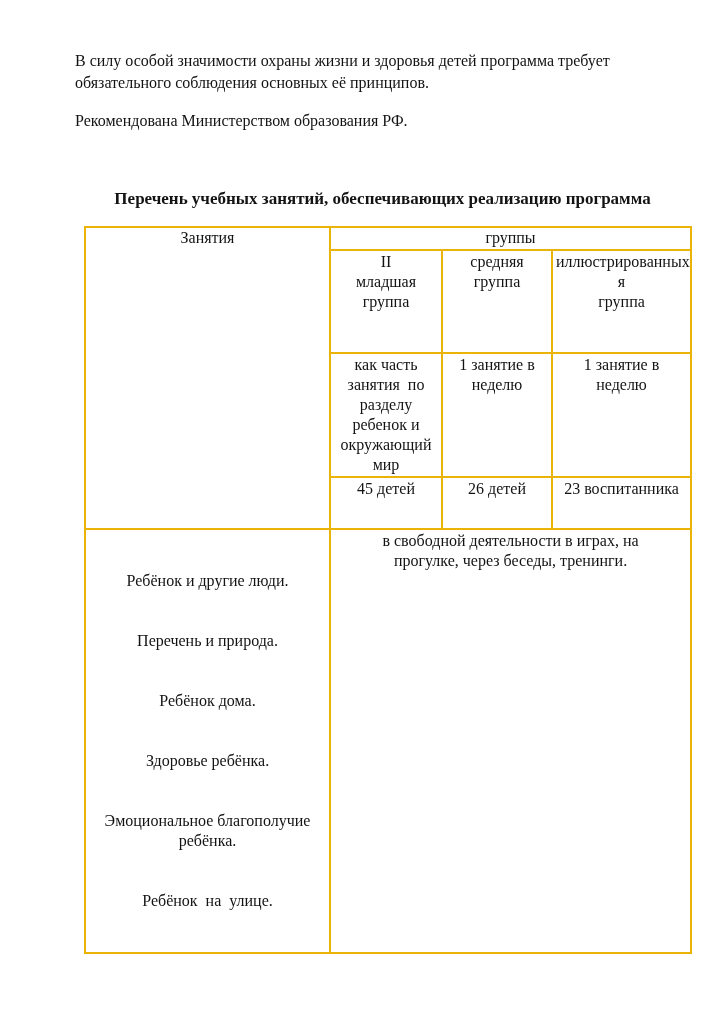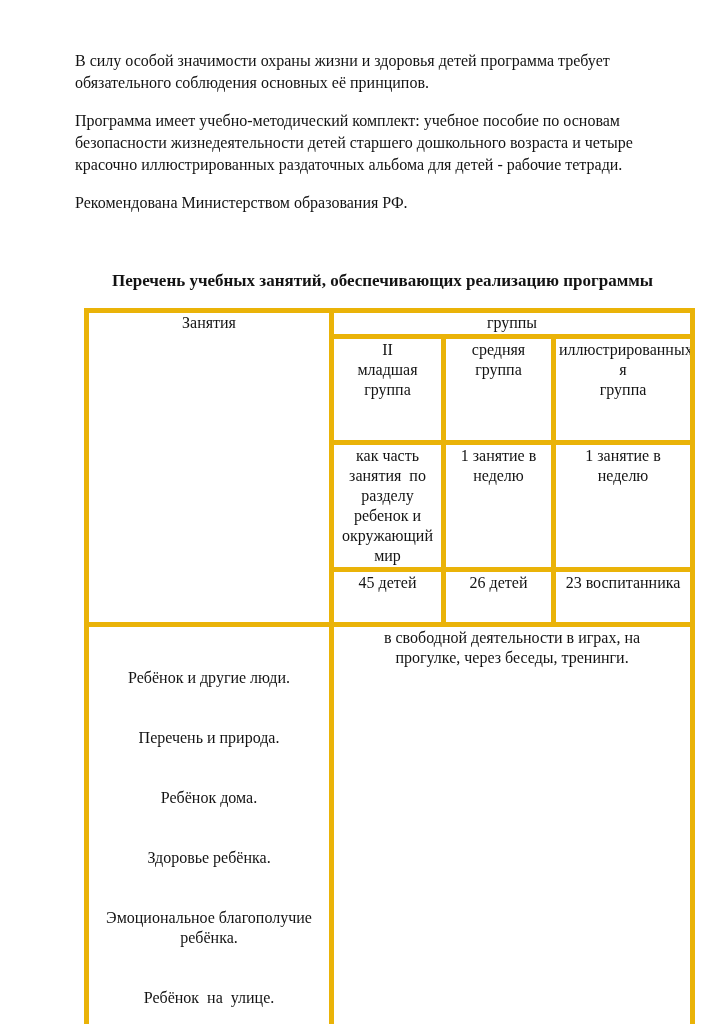--- a/index.html
+++ b/index.html
@@ -38,21 +38,21 @@
     line-height: 22px;
   }
   table.schedule {
     border-collapse: collapse;
     table-layout: fixed;
     margin-left: 9px;
     width: 608px;
     border: 2px solid #1a1a1a;
   }
   table.schedule td {
-    border: 5px solid #eab308;
+    border: 2px solid #eab308;
     vertical-align: top;
     text-align: center;
     padding: 1px 3px;
     line-height: 20px;
     white-space: pre-wrap;
     overflow: hidden;
   }
   tr.row-header td     { height: 20px; padding-top: 0; }
   tr.row-groupnames td { height: 99px; margin-left: 10px; }
   tr.row-schedule td   { height: 119px; }
@@ -75,26 +75,23 @@
   }
 </style>
 </head>
 <body>
 
 <div class="page">
   <div class="content">
 
     <p class="para">В силу особой значимости охраны жизни и здоровья детей программа требует
 обязательного соблюдения основных её принципов.</p>
-    <p class="para">Программа имеет учебно-методический комплект: учебное пособие по основам
-безопасности жизнедеятельности детей старшего дошкольного возраста и четыре
-красочно иллюстрированных раздаточных альбома для детей - рабочие тетради.</p>
     <p class="para last">Рекомендована Министерством образования РФ.</p>
 
-    <div class="doc-heading">Перечень учебных занятий, обеспечивающих реализацию программы</div>
+    <div class="doc-heading">Перечень учебных занятий, обеспечивающих реализацию программа</div>
 
     <table class="schedule">
       <colgroup>
         <col style="width:245px">
         <col style="width:112px">
         <col style="width:110px">
         <col style="width:139px">
       </colgroup>
       <tbody>
         <tr class="row-header">

